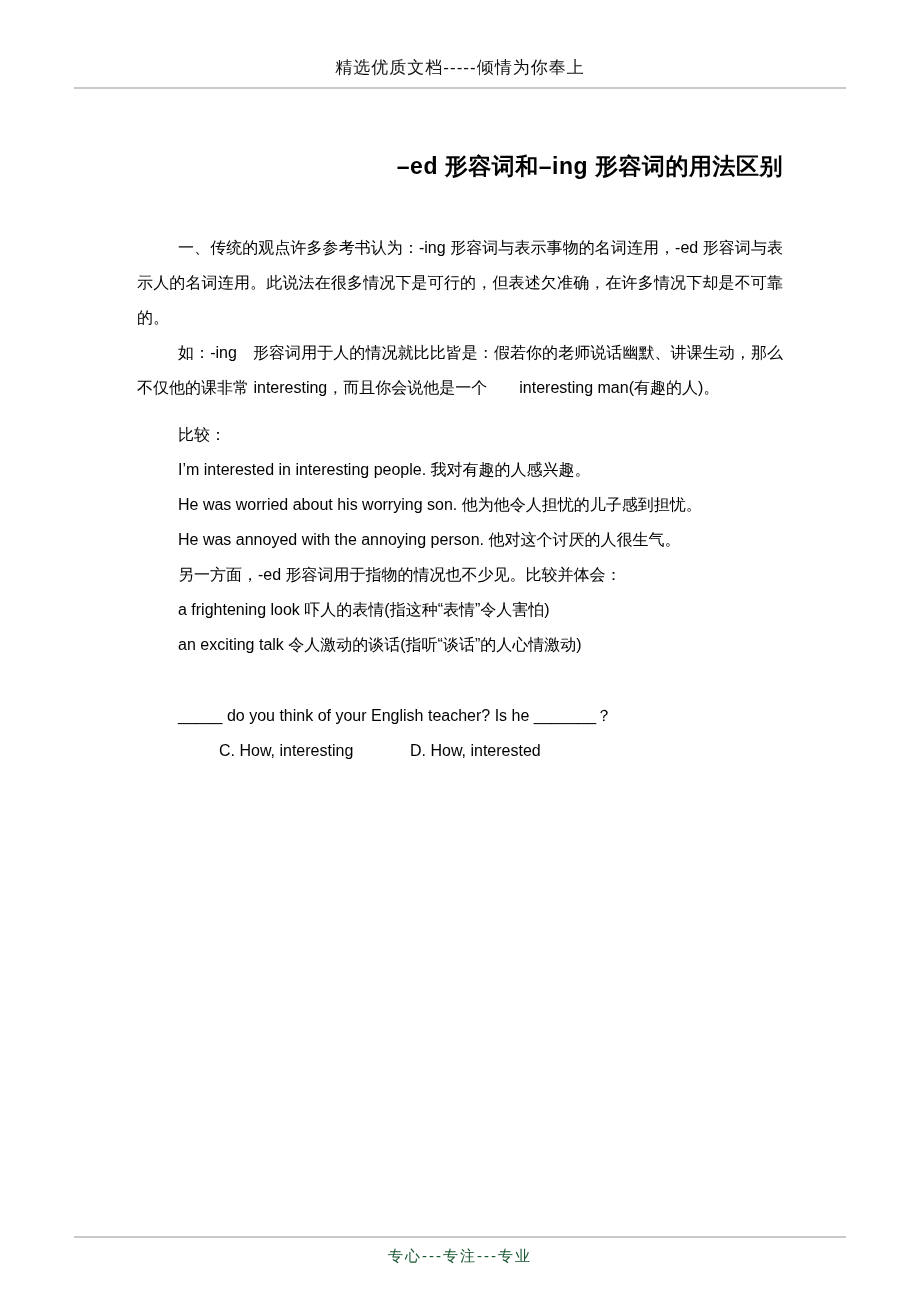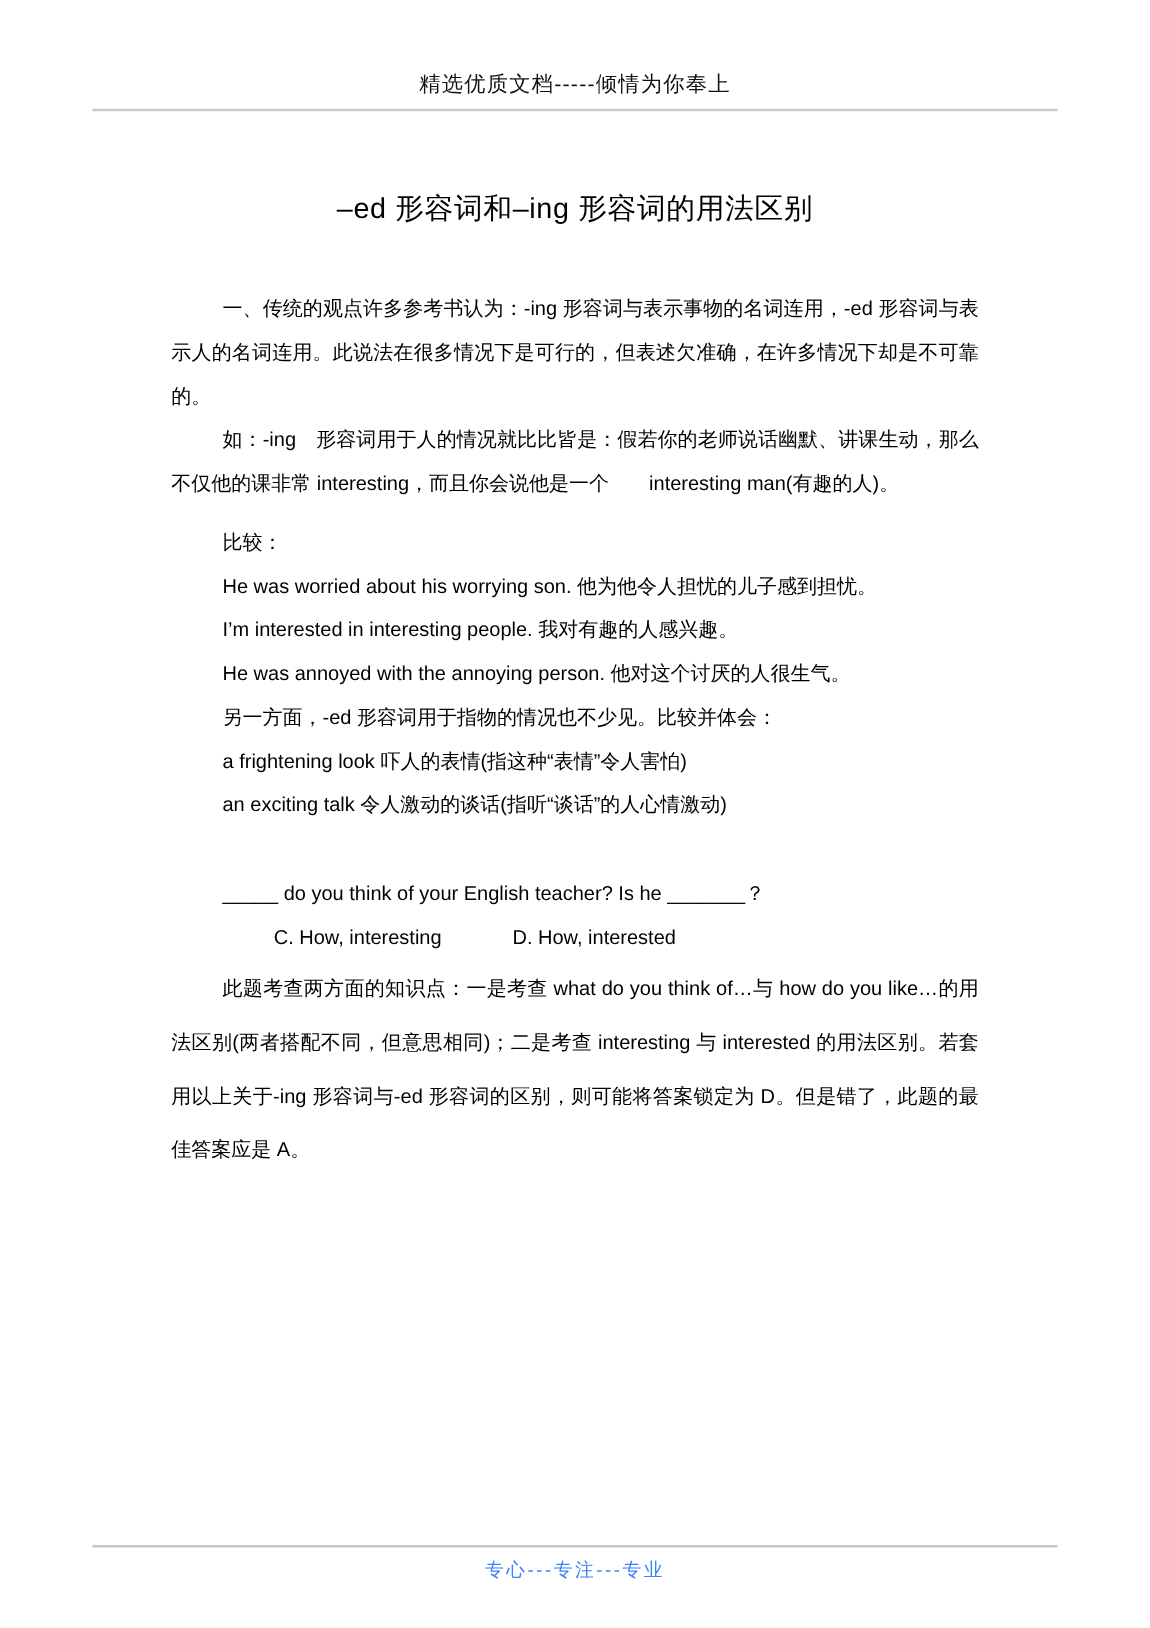--- a/index.html
+++ b/index.html
@@ -21,22 +21,22 @@
     letter-spacing: 1px;
     color: #111111;
   }
   .header-rule {
     margin: 8px 74px 0 74px;
     border-bottom: 2px solid #c9c9c9;
   }
   .content { padding: 0 137px; }
   .title {
     font-size: 23px;
-    font-weight: normal;
-    text-align: center;
+    font-weight: bold;
+    text-align: right;
     margin: 62px 0 48px 0;
     letter-spacing: 0.5px;
   }
   .para {
     font-size: 16px;
     line-height: 35px;
     text-align: justify;
     text-indent: 41px;
     word-break: break-word;
   }
@@ -46,21 +46,21 @@
   .opt-left { display: inline-block; width: 232px; }
   .doc-footer {
     position: absolute;
     left: 74px;
     right: 74px;
     bottom: 36px;
     border-top: 2px solid #c9c9c9;
     text-align: center;
     padding-top: 9px;
     font-size: 15px;
-    color: #3b82f6;
+    color: #14532d;
     letter-spacing: 2px;
   }
 </style>
 </head>
 <body>
 
 <div class="page">
 
   <div class="doc-header">
     <span>精选优质文档-----倾情为你奉上</span>
@@ -70,43 +70,42 @@
   <div class="content">
 
     <h1 class="title">–ed 形容词和–ing 形容词的用法区别</h1>
 
     <p class="para">一、传统的观点许多参考书认为：-ing 形容词与表示事物的名词连用，-ed 形容词与表示人的名词连用。此说法在很多情况下是可行的，但表述欠准确，在许多情况下却是不可靠的。</p>
 
     <p class="para">如：-ing　形容词用于人的情况就比比皆是：假若你的老师说话幽默、讲课生动，那么不仅他的课非常 interesting，而且你会说他是一个　　interesting man(有趣的人)。</p>
 
     <p class="para m-top">比较：</p>
 
+    <p class="para">I’m interested in interesting people.  我对有趣的人感兴趣。</p>
+
     <p class="para">He was worried about his worrying son.  他为他令人担忧的儿子感到担忧。</p>
-
-    <p class="para">I’m interested in interesting people.  我对有趣的人感兴趣。</p>
 
     <p class="para">He was annoyed with the annoying person.  他对这个讨厌的人很生气。</p>
 
     <p class="para">另一方面，-ed 形容词用于指物的情况也不少见。比较并体会：</p>
 
 
     <p class="para">a frightening look 吓人的表情(指这种“表情”令人害怕)</p>
 
 
     <p class="para">an exciting talk  令人激动的谈话(指听“谈话”的人心情激动)</p>
 
     <div class="gap"></div>
 
 
     <p class="para">_____ do you think of your English teacher? Is he _______？</p>
 
 
     <p class="para"><span class="opt-left">C. How, interesting</span><span>D. How, interested</span></p>
 
-    <p class="para loose">此题考查两方面的知识点：一是考查 what do you think of…与 how do you like…的用法区别(两者搭配不同，但意思相同)；二是考查 interesting 与 interested 的用法区别。若套用以上关于-ing 形容词与-ed 形容词的区别，则可能将答案锁定为 D。但是错了，此题的最佳答案应是 A。</p>
 
   </div>
 
   <div class="doc-footer">
     <span>专心---专注---专业</span>
   </div>
 
 </div>
 
 </body></html>

